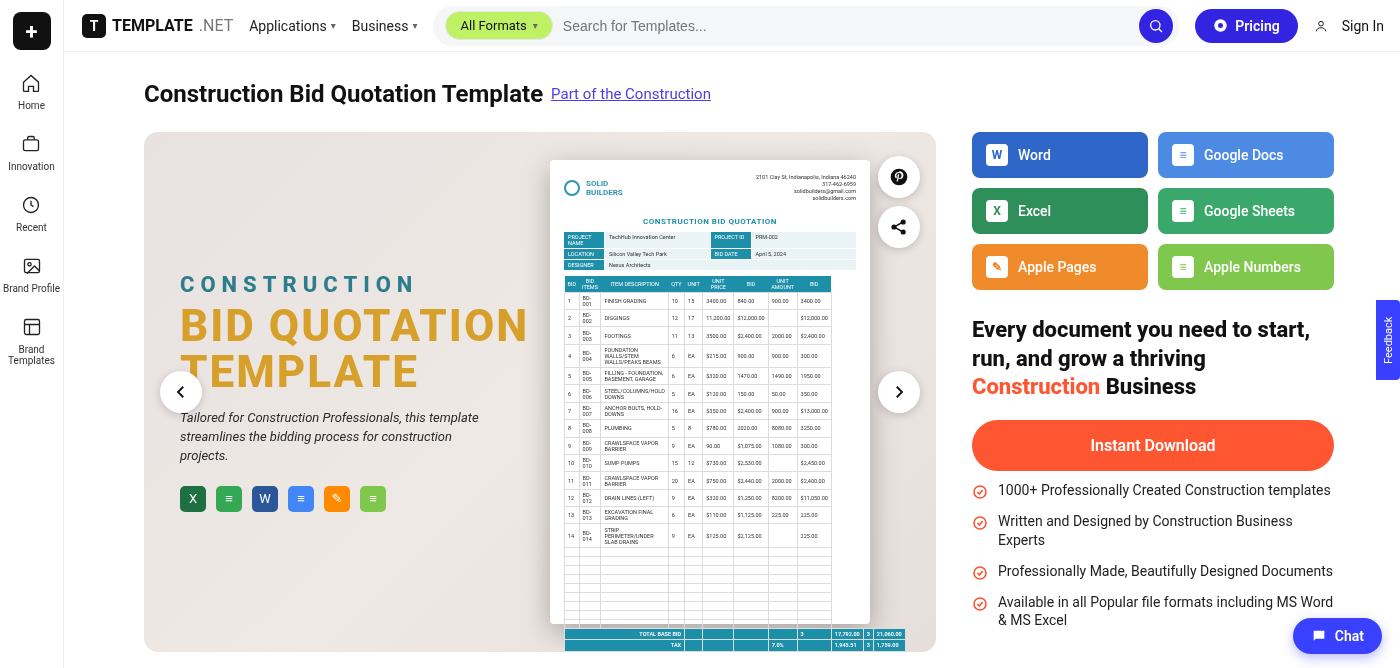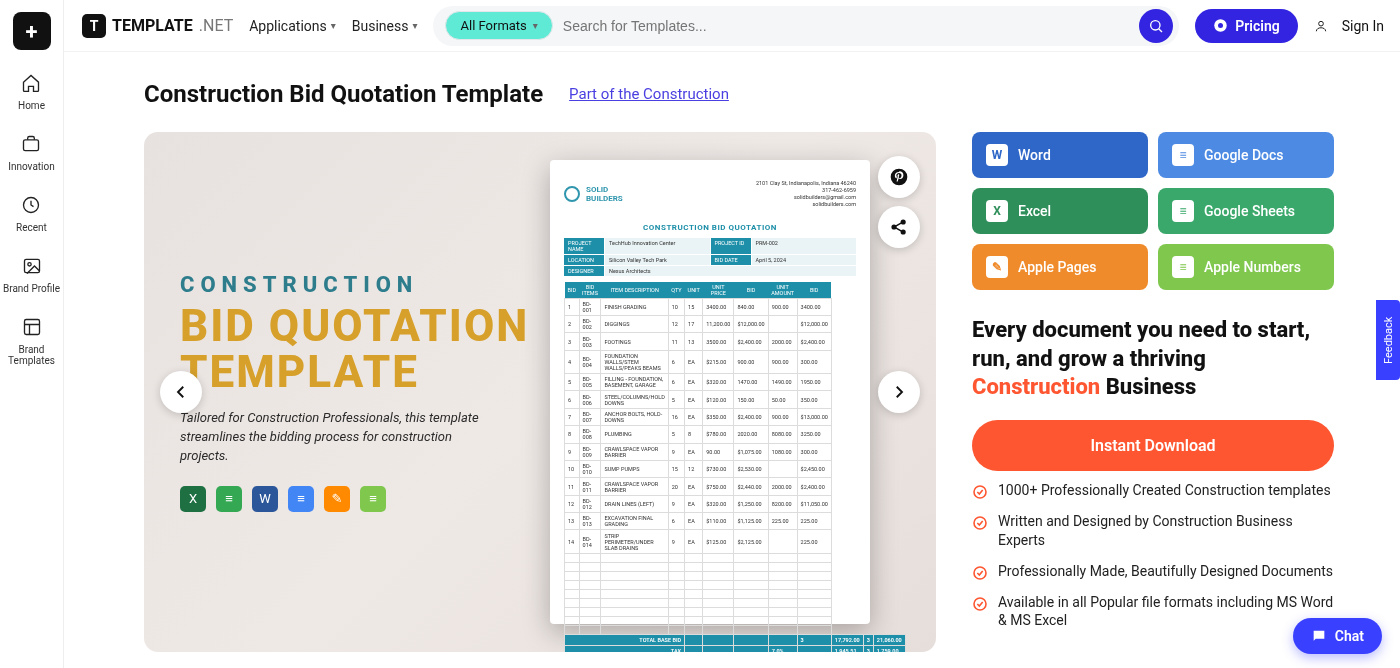--- a/index.html
+++ b/index.html
@@ -48,21 +48,21 @@
   }
   .logo .net { font-weight:400; color:#777; }
   .nav-link { font-size:14px; color:#222; display:flex; align-items:center; gap:4px; cursor:pointer;}
   .chev { font-size:10px; color:#666;}
   .search-wrap {
     flex:1; display:flex; align-items:center;
     background:#f5f6f8; border-radius:24px; height:40px; padding:0 6px 0 12px;
     gap:10px;
   }
   .format-pill {
-    background:#5eead4; border:1px solid #e4e6ea; border-radius:18px;
+    background:#bef264; border:1px solid #e4e6ea; border-radius:18px;
     padding:6px 14px; font-size:13px; display:flex; align-items:center; gap:6px;
     cursor:pointer;
   }
   .search-input {
     flex:1; border:none; background:transparent; font-size:14px; outline:none;
     color:#666;
   }
   .search-btn {
     width:34px;height:34px;border-radius:50%;background:#3224e0;
     display:flex;align-items:center;justify-content:center;cursor:pointer;
@@ -71,21 +71,21 @@
     background:#3224e0; color:#fff; border-radius:20px; padding:9px 18px;
     display:flex; align-items:center; gap:7px; font-size:14px; font-weight:600; cursor:pointer;
   }
   .signin { font-size:14px; display:flex; align-items:center; gap:14px; cursor:pointer;}
 
   
   .page {
     position:absolute; left:64px; top:52px; right:0; bottom:0;
     padding:28px 40px 0 80px; overflow:hidden;
   }
-  .title-row { display:flex; align-items:center; gap:26px; margin-bottom:24px;}
+  .title-row { display:flex; align-items:center; gap:8px; margin-bottom:24px;}
   .page-title { font-size:24px; font-weight:700; color:#111;}
   .part-link { color:#4a3fe0; text-decoration:underline; font-size:15px; cursor:pointer;}
 
   .content-row { display:flex; gap:36px; align-items:flex-start;}
 
   .preview-panel {
     position:relative; width:792px; height:520px;
     border-radius:14px; overflow:hidden;
     background:linear-gradient(135deg,#e7e1df 0%, #efe9e6 50%, #e6dedb 100%);
     display:flex; align-items:center;
@@ -96,21 +96,21 @@
   .prev-const { color:#2e7d8c; font-size:22px; font-weight:800; letter-spacing:6px;}
   .prev-bid  { color:#d6a02b; font-size:44px; font-weight:800; letter-spacing:2px; line-height:1.05; margin-top:6px;}
   .prev-sub  { font-size:13px; color:#2b2b2b; margin-top:14px; max-width:300px; line-height:1.45;font-style:italic;}
   .mini-icons { display:flex; gap:10px; margin-top:20px;}
   .mini-icon { width:26px; height:26px; border-radius:5px; font-size:13px; color:#fff; display:flex;align-items:center;justify-content:center;}
 
   .doc-thumb {
     position:absolute; right:66px; top:28px; width:320px; height:464px;
     background:#fff; border-radius:4px;
     box-shadow:0 8px 28px rgba(0,0,0,.28);
-    padding:20px 14px 8px; font-size:6px; color:#333;
+    padding:14px 14px 8px; font-size:6px; color:#333;
   }
   .doc-header { display:flex; justify-content:space-between; }
   .doc-logo { display:flex; align-items:center; gap:6px; color:#2f96ae; font-size:8px; font-weight:700;}
   .doc-logo-circ { width:16px;height:16px;border-radius:50%;border:2px solid #2f96ae;}
   .doc-addr { text-align:right; line-height:1.3; font-size:5.5px;}
   .doc-title { text-align:center; color:#1d8fa9; font-weight:700; font-size:8px; letter-spacing:.5px; margin:14px 0 6px;}
   .doc-info { display:grid; grid-template-columns:40px 1fr 40px 1fr; gap:1px; font-size:5.5px; margin-bottom:6px;}
   .doc-info div{background:#eaf3f5;padding:2px 4px;}
   .doc-info .h{background:#1d8fa9;color:#fff;}
   .doc-table { width:100%; border-collapse:collapse; font-size:5.5px;}

